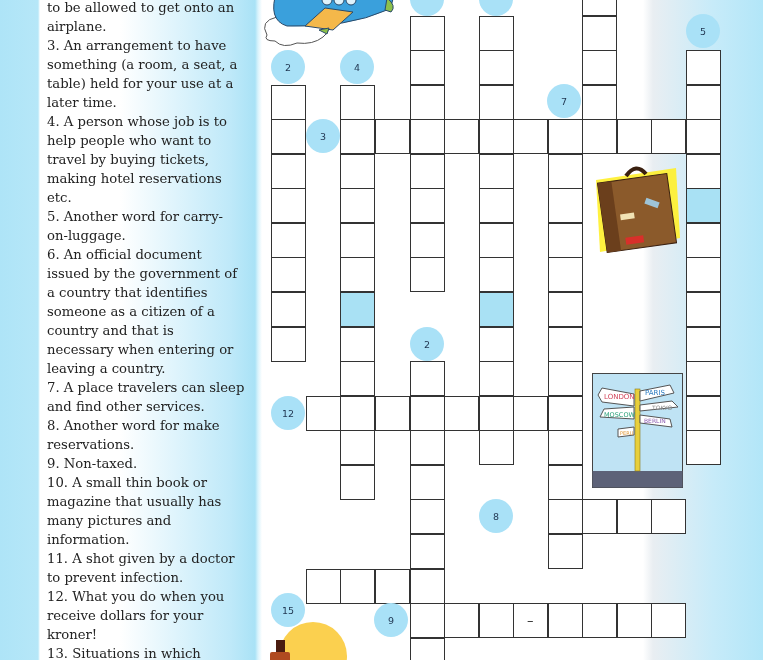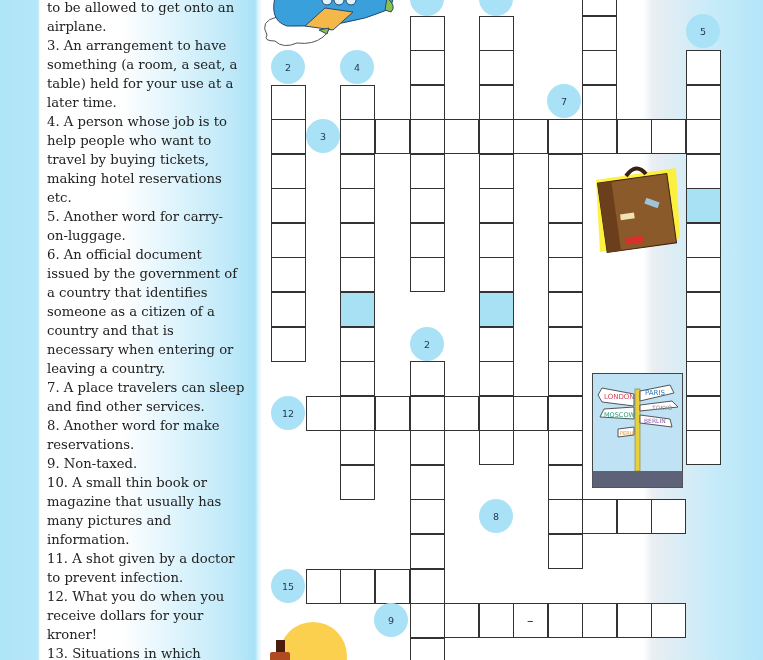--- a/index.html
+++ b/index.html
@@ -152,21 +152,21 @@
     <div class="num" style="left: 271px; top: 50px;">2</div>
     <div class="num" style="left: 340px; top: 50px;">4</div>
     <div class="num" style="left: 410px; top: -18px;"></div>
     <div class="num" style="left: 479px; top: -18px;"></div>
     <div class="num" style="left: 686px; top: 14px;">5</div>
     <div class="num" style="left: 547px; top: 84px;">7</div>
     <div class="num" style="left: 306px; top: 119px;">3</div>
     <div class="num" style="left: 410px; top: 327px;">2</div>
     <div class="num" style="left: 271px; top: 396px;">12</div>
     <div class="num" style="left: 479px; top: 499px;">8</div>
-    <div class="num" style="left: 271px; top: 569px;">15</div>
+    <div class="num" style="left: 271px; top: 593px;">15</div>
     <div class="num" style="left: 374px; top: 603px;">9</div>
   </div>
 
 <svg class="pic" style="left:257px;top:0" width="140" height="52" viewBox="0 0 140 52">
   <path d="M10 35 q-8 -14 10 -18 q4 -10 18 -6 q10 -6 18 2 q12 -2 12 10 q8 6 -2 14 q-10 8 -26 6 q-14 6 -22 -2 q-12 0 -8 -6z" fill="#fff" stroke="#555" stroke-width="1"></path>
   <path d="M20 -10 q40 -8 110 0 q12 8 0 20 q-40 18 -100 16 q-20 -6 -10 -36z" fill="#3aa0dc" stroke="#2a4a6a" stroke-width="1"></path>
   <ellipse cx="70" cy="0" rx="5" ry="5" fill="#dff2fb" stroke="#2a4a6a"></ellipse>
   <ellipse cx="82" cy="0" rx="5" ry="5" fill="#dff2fb" stroke="#2a4a6a"></ellipse>
   <ellipse cx="94" cy="0" rx="5" ry="5" fill="#dff2fb" stroke="#2a4a6a"></ellipse>
   <path d="M48 26 l20 -18 l28 4 l-20 18 z" fill="#f4b84a" stroke="#2a4a6a"></path>

